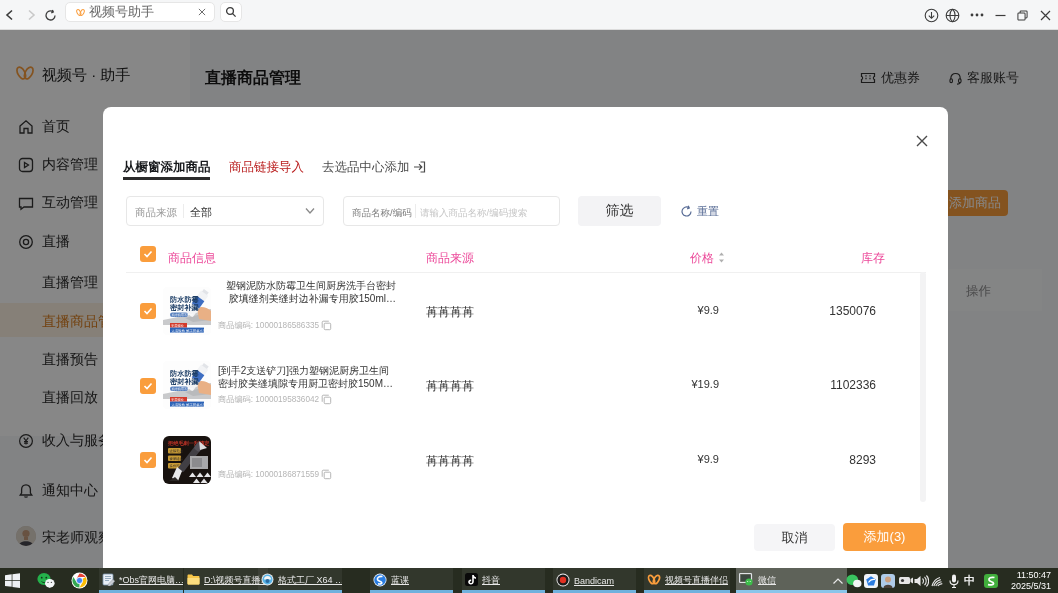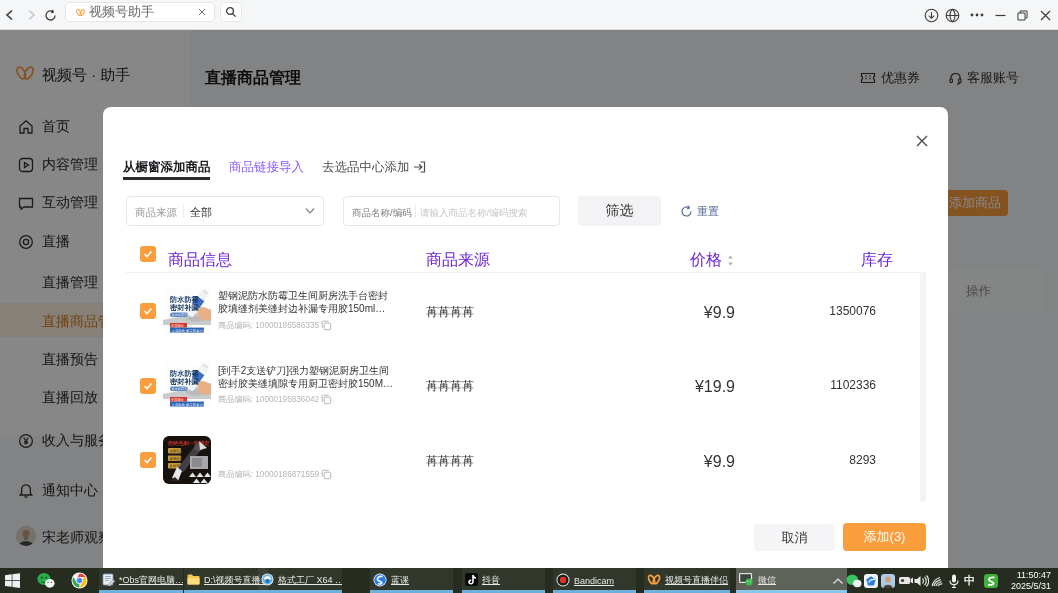--- a/index.html
+++ b/index.html
@@ -29,36 +29,36 @@
   .thop { position:absolute; left:966px; top:253px; font-size:12.5px; color:#8a8a8a; }
 
   
   .mask { position:absolute; left:0; top:30px; width:1058px; height:538px; background:rgba(0,0,0,0.47); }
 
   
   .modal { position:absolute; left:103px; top:107px; width:845px; height:461px; background:#fff; border-radius:8px 8px 0 0; }
   .mclose { position:absolute; left:811px; top:26px; width:16px; height:16px; }
   .mtab { position:absolute; top:0; font-size:12.5px; white-space:nowrap; }
   .t1 { left:0; color:#17191c; font-weight:700; }
-  .t2 { left:126px; color:#8b5cf6; }
+  .t2 { left:126px; color:#b91c1c; }
   .t3 { left:219px; color:#4a4a4a; }
   .tabline { position:absolute; left:20px; top:70px; width:87px; height:2.5px; background:#2b2b2b; }
   .selbox { position:absolute; left:23px; top:89px; width:198px; height:30px; border:1px solid #e7e7e7; border-radius:4px; }
   .inpbox { position:absolute; left:240px; top:89px; width:217px; height:30px; border:1px solid #e7e7e7; border-radius:4px; }
   .fbtn { position:absolute; left:475px; top:89px; width:83px; height:30px; background:#f3f3f5; border-radius:4px; color:#333; font-size:14px; display:flex; align-items:center; justify-content:center; }
   .reset { position:absolute; left:577px; top:97px; color:#576b95; font-size:11px; display:flex; align-items:center; }
-  .mth { position:absolute; font-size:16px; color:#6d28d9; }
+  .mth { position:absolute; font-size:12px; color:#ec4899; }
   .cb { position:absolute; left:37px; width:16px; height:16px; background:#fa9d3c; border-radius:3px; }
   .cb svg { position:absolute; left:2px; top:2px; }
   .hdiv { position:absolute; left:23px; top:165px; width:800px; height:1px; background:#f0f0f0; }
   .pimg { position:absolute; left:60px; width:48px; height:48px; border-radius:4px; overflow:hidden; }
   .ptitle { position:absolute; left:115px; width:178px; font-size:10px; line-height:13px; color:#333; height:27px; overflow:hidden; }
   .pcode { position:absolute; left:115px; font-size:8.2px; color:#b5b5b5; display:flex; align-items:center; }
   .src { position:absolute; left:323px; font-size:12px; color:#333; }
-  .price { position:absolute; width:80px; left:552px; text-align:right; font-size:16px; color:#333; }
+  .price { position:absolute; width:80px; left:536px; text-align:right; font-size:11px; color:#333; }
   .stock { position:absolute; width:100px; left:673px; text-align:right; font-size:12px; color:#333; }
   .sbar { position:absolute; left:817px; top:165px; width:6px; height:230px; background:#f3f3f4; border-radius:3px; }
   .cancel { position:absolute; left:651px; top:417px; width:81px; height:27px; background:#f5f5f7; border-radius:4px; color:#333; font-size:13px; display:flex; align-items:center; justify-content:center; }
   .confirm { position:absolute; left:740px; top:416px; width:83px; height:28px; background:#fa9d3c; border-radius:4px; color:#fff; font-size:13px; display:flex; align-items:center; justify-content:center; }
 
   
   .taskbar { position:absolute; left:0; top:568px; width:1058px; height:25px; background:#272c20; }
   .tbtn { position:absolute; top:0; height:25px; background:rgba(255,255,255,0.055); display:flex; align-items:center; color:#e8e8e8; font-size:9px; white-space:nowrap; overflow:hidden;text-decoration:underline; }
   .tbtn .ul { position:absolute; left:0; bottom:0; width:100%; height:3px; background:#6fb1dd; }
   .tbtn .ti { margin-left:3px; margin-right:4px; flex:none; }
@@ -197,21 +197,21 @@
           </g>
           <text x="7" y="15" font-size="7.2" font-weight="bold" fill="#1d3e66">防水防霉</text>
           <text x="7" y="23" font-size="7.2" font-weight="bold" fill="#1d3e66">密封补漏</text>
           <rect x="7" y="25.5" width="18" height="4.4" rx="2.2" fill="#5b83c0"></rect>
           <text x="9" y="29" font-size="3" fill="#fff">防水防霉不开裂</text>
           <rect x="7" y="36" width="17" height="4.6" fill="#d43a2b"></rect>
           <text x="8" y="39.6" font-size="3.2" fill="#fff">无需胶枪</text>
           <rect x="7" y="40.6" width="34" height="5" fill="#2c63b7"></rect>
           <text x="8.5" y="44.5" font-size="3.4" fill="#fff">无需胶枪 施工简单不脏手</text>
         </svg></div>
-    <div class="ptitle" style="top:182px;">塑钢泥防水防霉卫生间厨房洗手台密封胶填缝剂美缝封边补漏专用胶150ml…</div>
+    <div class="ptitle" style="top:172px;text-align:right;">塑钢泥防水防霉卫生间厨房洗手台密封胶填缝剂美缝封边补漏专用胶150ml…</div>
     <div class="pcode" style="top:213px;">商品编码: 10000186586335&nbsp;<svg width="11" height="11" viewBox="0 0 11 11" fill="none" stroke="#b5b5b5" stroke-width="1">
           <rect x="3.2" y="3.2" width="6.5" height="6.5" rx="1"></rect>
           <path d="M7.8 1.2 H2.2 C1.6 1.2 1.2 1.6 1.2 2.2 V7.8"></path>
         </svg></div>
     <div class="src" style="top:197px;">苒苒苒苒</div>
     <div class="price" style="top:197px;">¥9.9</div>
     <div class="stock" style="top:197px;">1350076</div>
 
     <div class="cb" style="top:271px;">
         <svg width="12" height="12" viewBox="0 0 12 12">

